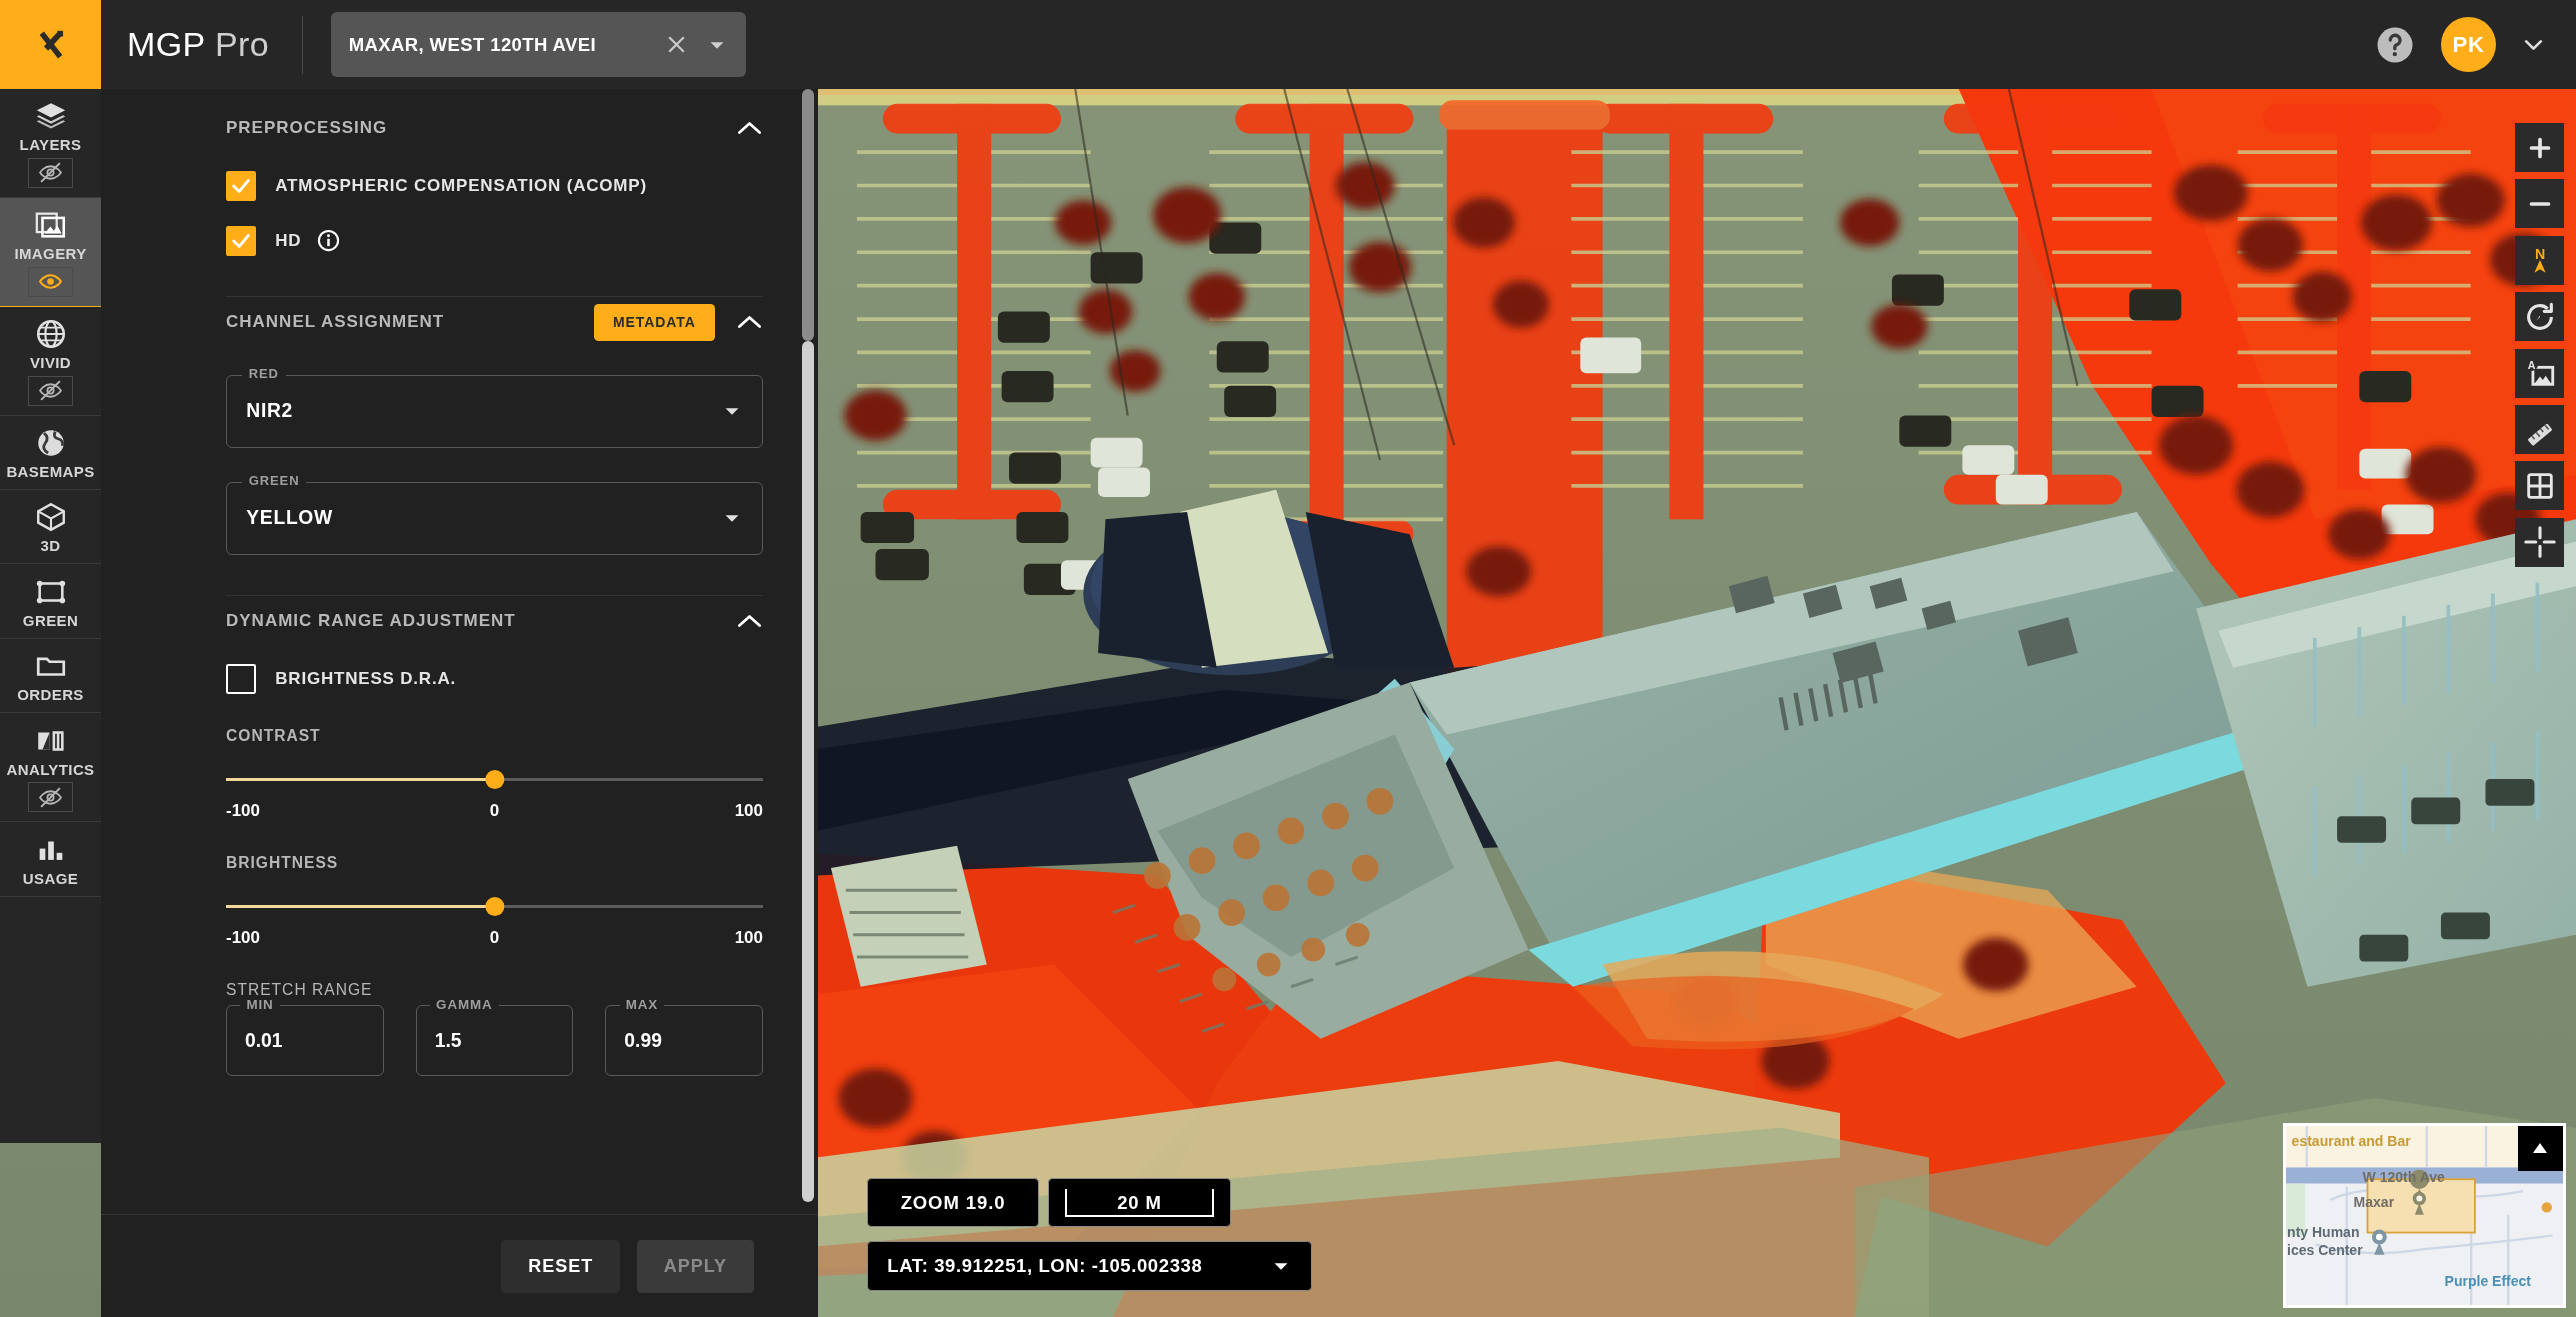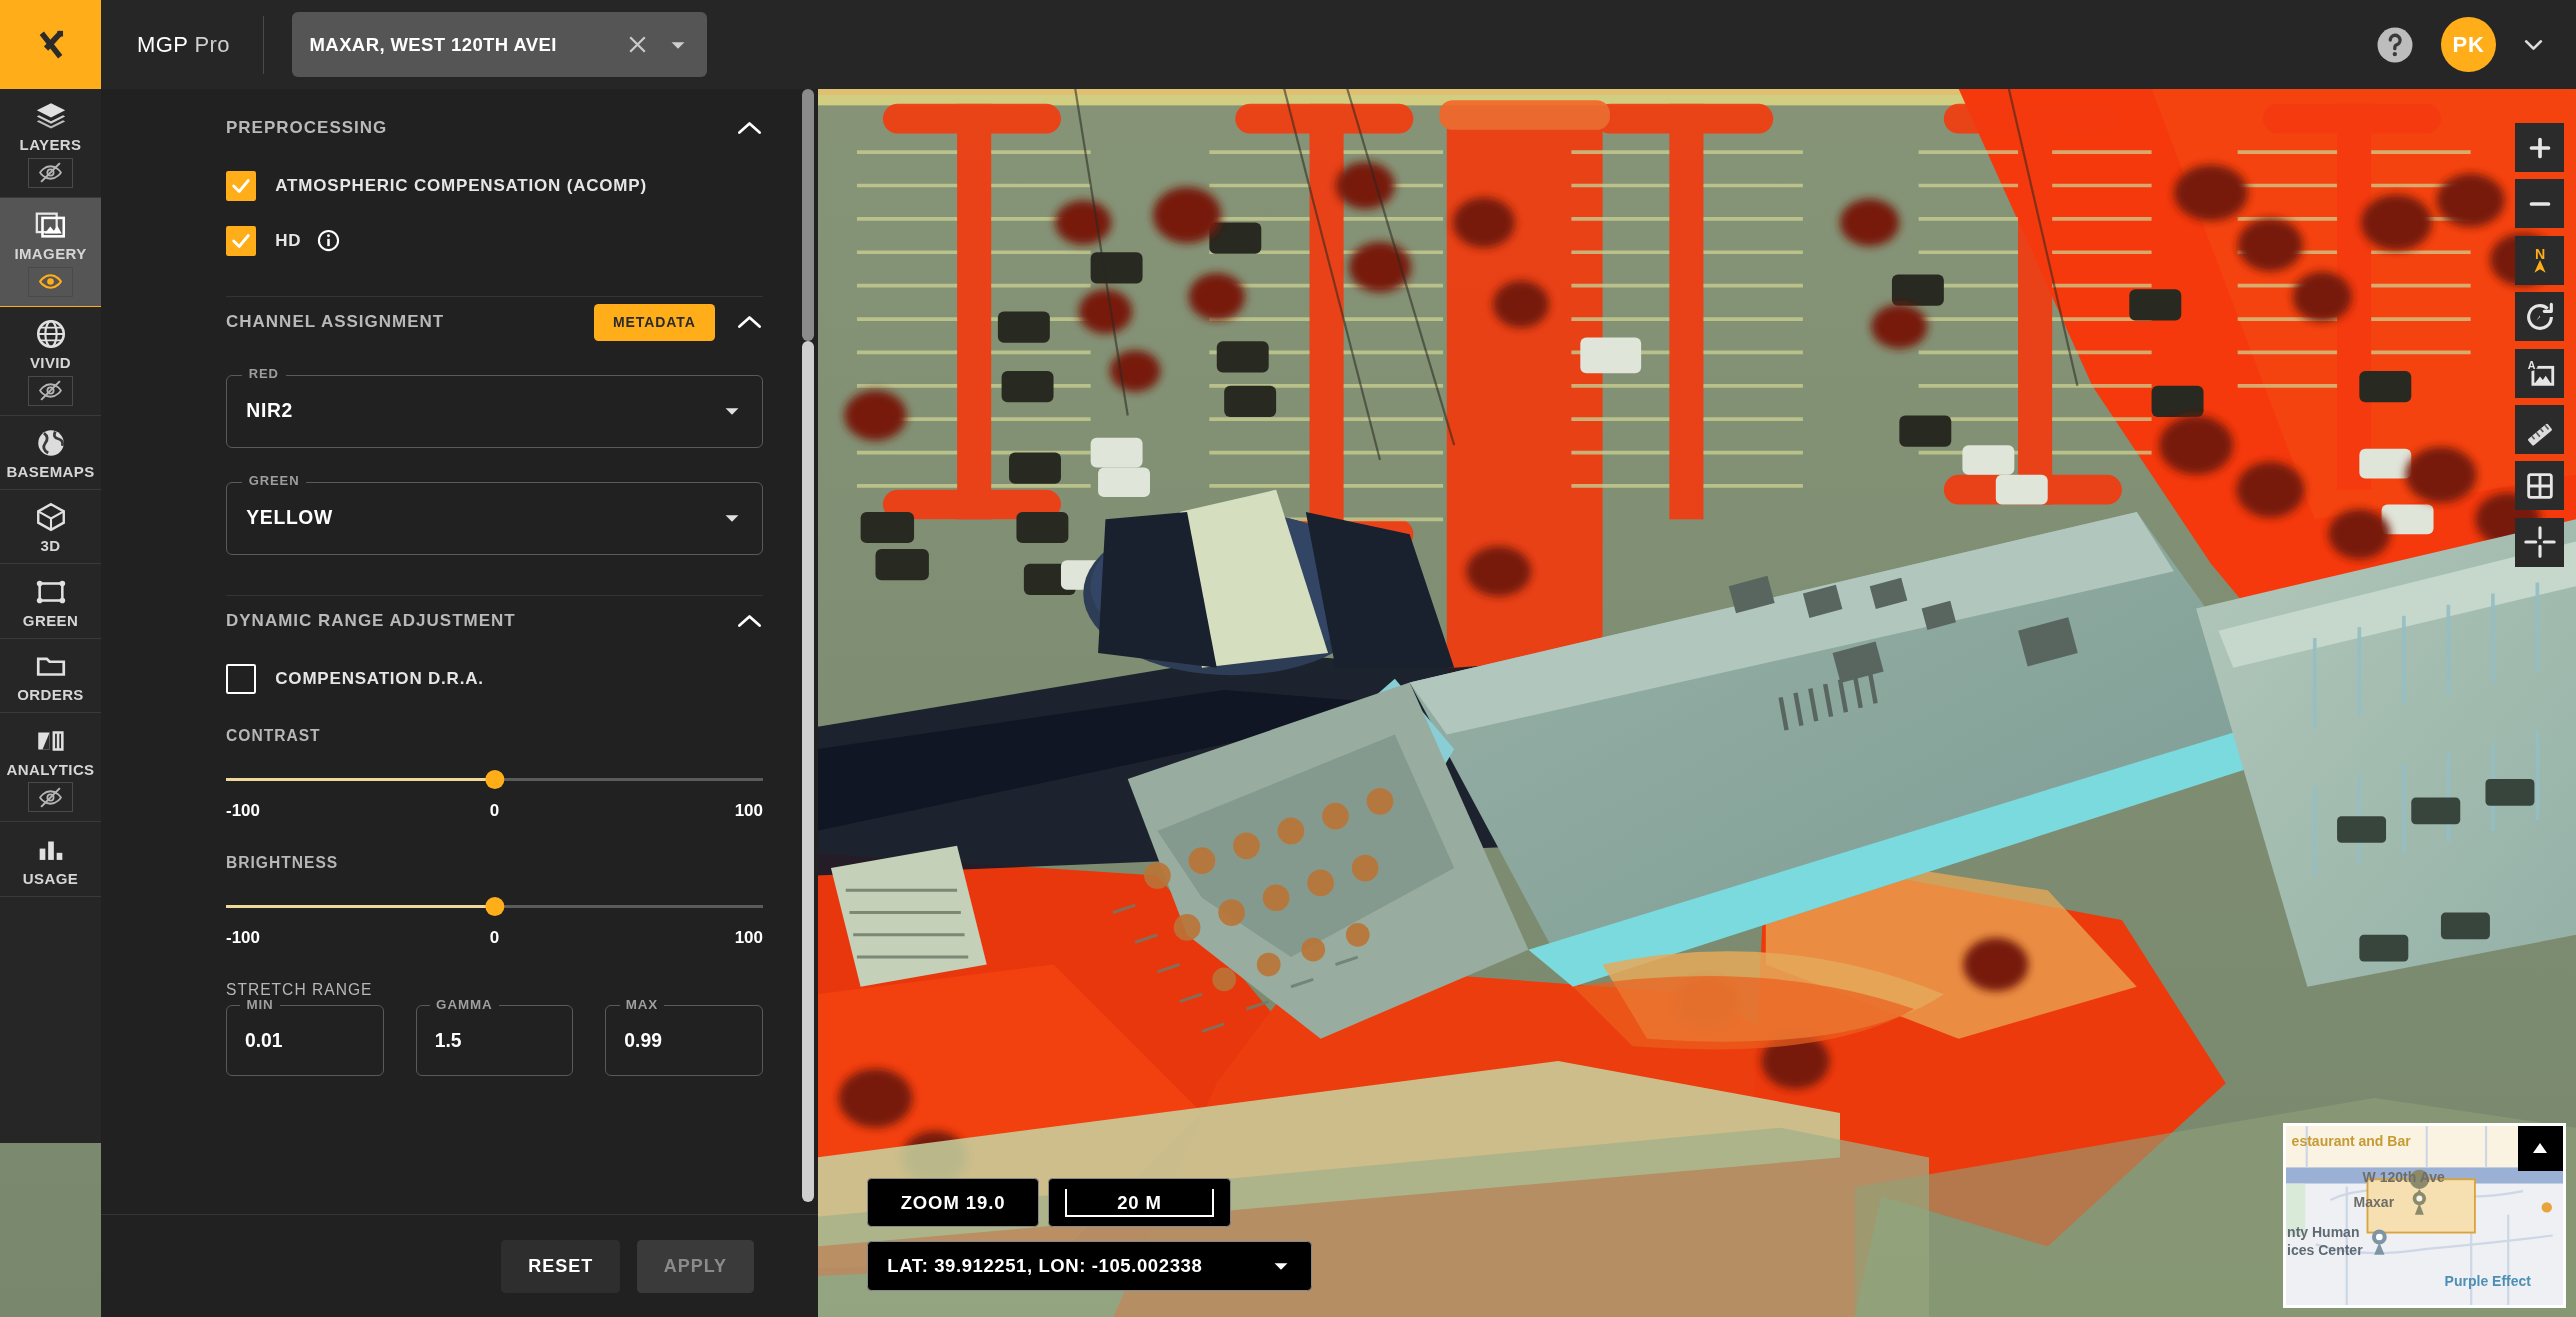--- a/index.html
+++ b/index.html
@@ -56,22 +56,22 @@
 
   
   #top-bar {
     position: absolute; left: 101px; top: 0;
     width: 2475px; height: 89px;
     background: #262626;
     z-index: 45;
     display: flex; align-items: center;
   }
   #brand {
-    color: #ffffff; font-size: 22px; letter-spacing: 0.4px;
-    margin-left: 36px; white-space: nowrap;
+    color: #ffffff; font-size: 34px; letter-spacing: 0.4px;
+    margin-left: 26px; white-space: nowrap;
   }
   #brand .light { color: #cfcfcf; font-weight: 300; }
   #brand-divider {
     width:0.7px; height:58px; background:#4a4a4a; margin-left: 33px;
   }
   #search-chip {
     margin-left: 28px;
     height: 65px; width: 415px;
     background: #555555;
     border-radius: 6px;
@@ -755,21 +755,21 @@
         <div class="sec-head">
           <div class="sec-title">DYNAMIC RANGE ADJUSTMENT</div>
           <div class="sec-spacer"></div>
           <svg class="chev" viewBox="0 0 24 16">
             <path d="M3 12 L12 4 L21 12" fill="none" stroke="#ffffff" stroke-width="2.4" stroke-linecap="round" stroke-linejoin="round"></path>
           </svg>
         </div>
 
         <div class="check-row">
           <div class="cbox off"></div>
-          <div class="cbox-label">COMPENSATION D.R.A.</div>
+          <div class="cbox-label">BRIGHTNESS D.R.A.</div>
         </div>
 
         <div class="slider-label">CONTRAST</div>
         <div class="slider-wrap">
           <div class="track"></div>
           <div class="track-fill"></div>
           <div class="thumb"></div>
         </div>
         <div class="tick-row tick-row-rel">
           <span>-100</span>

